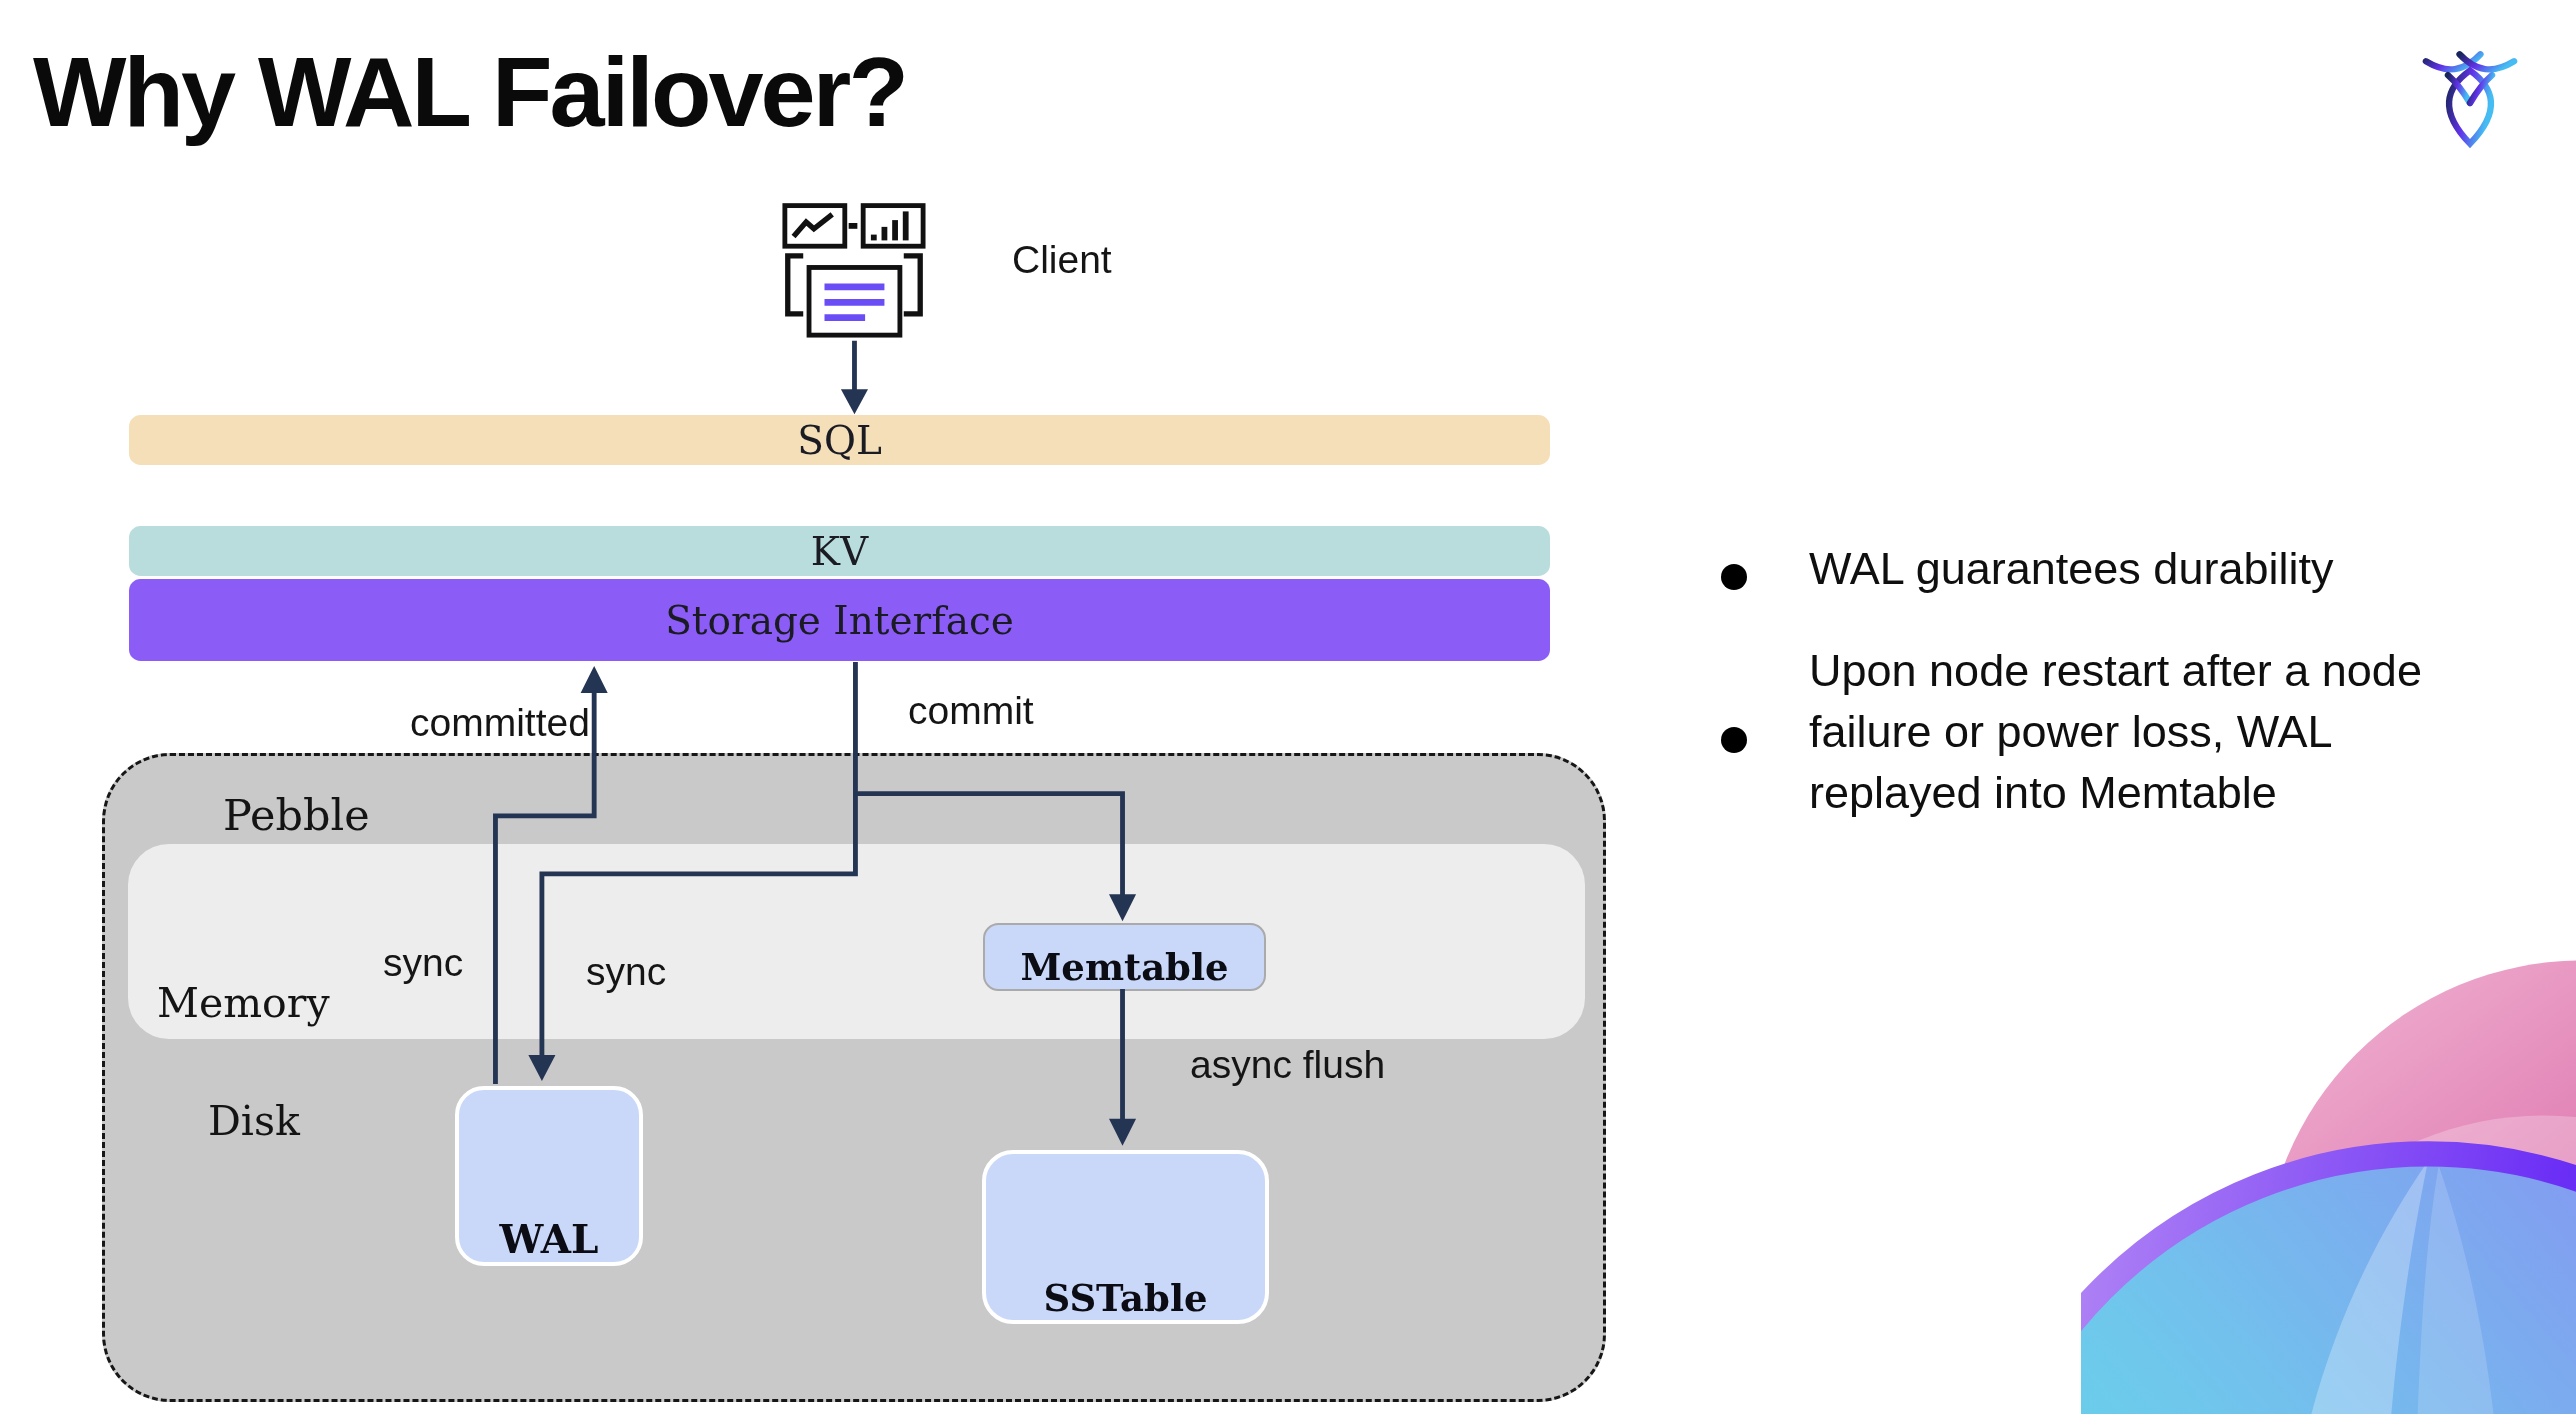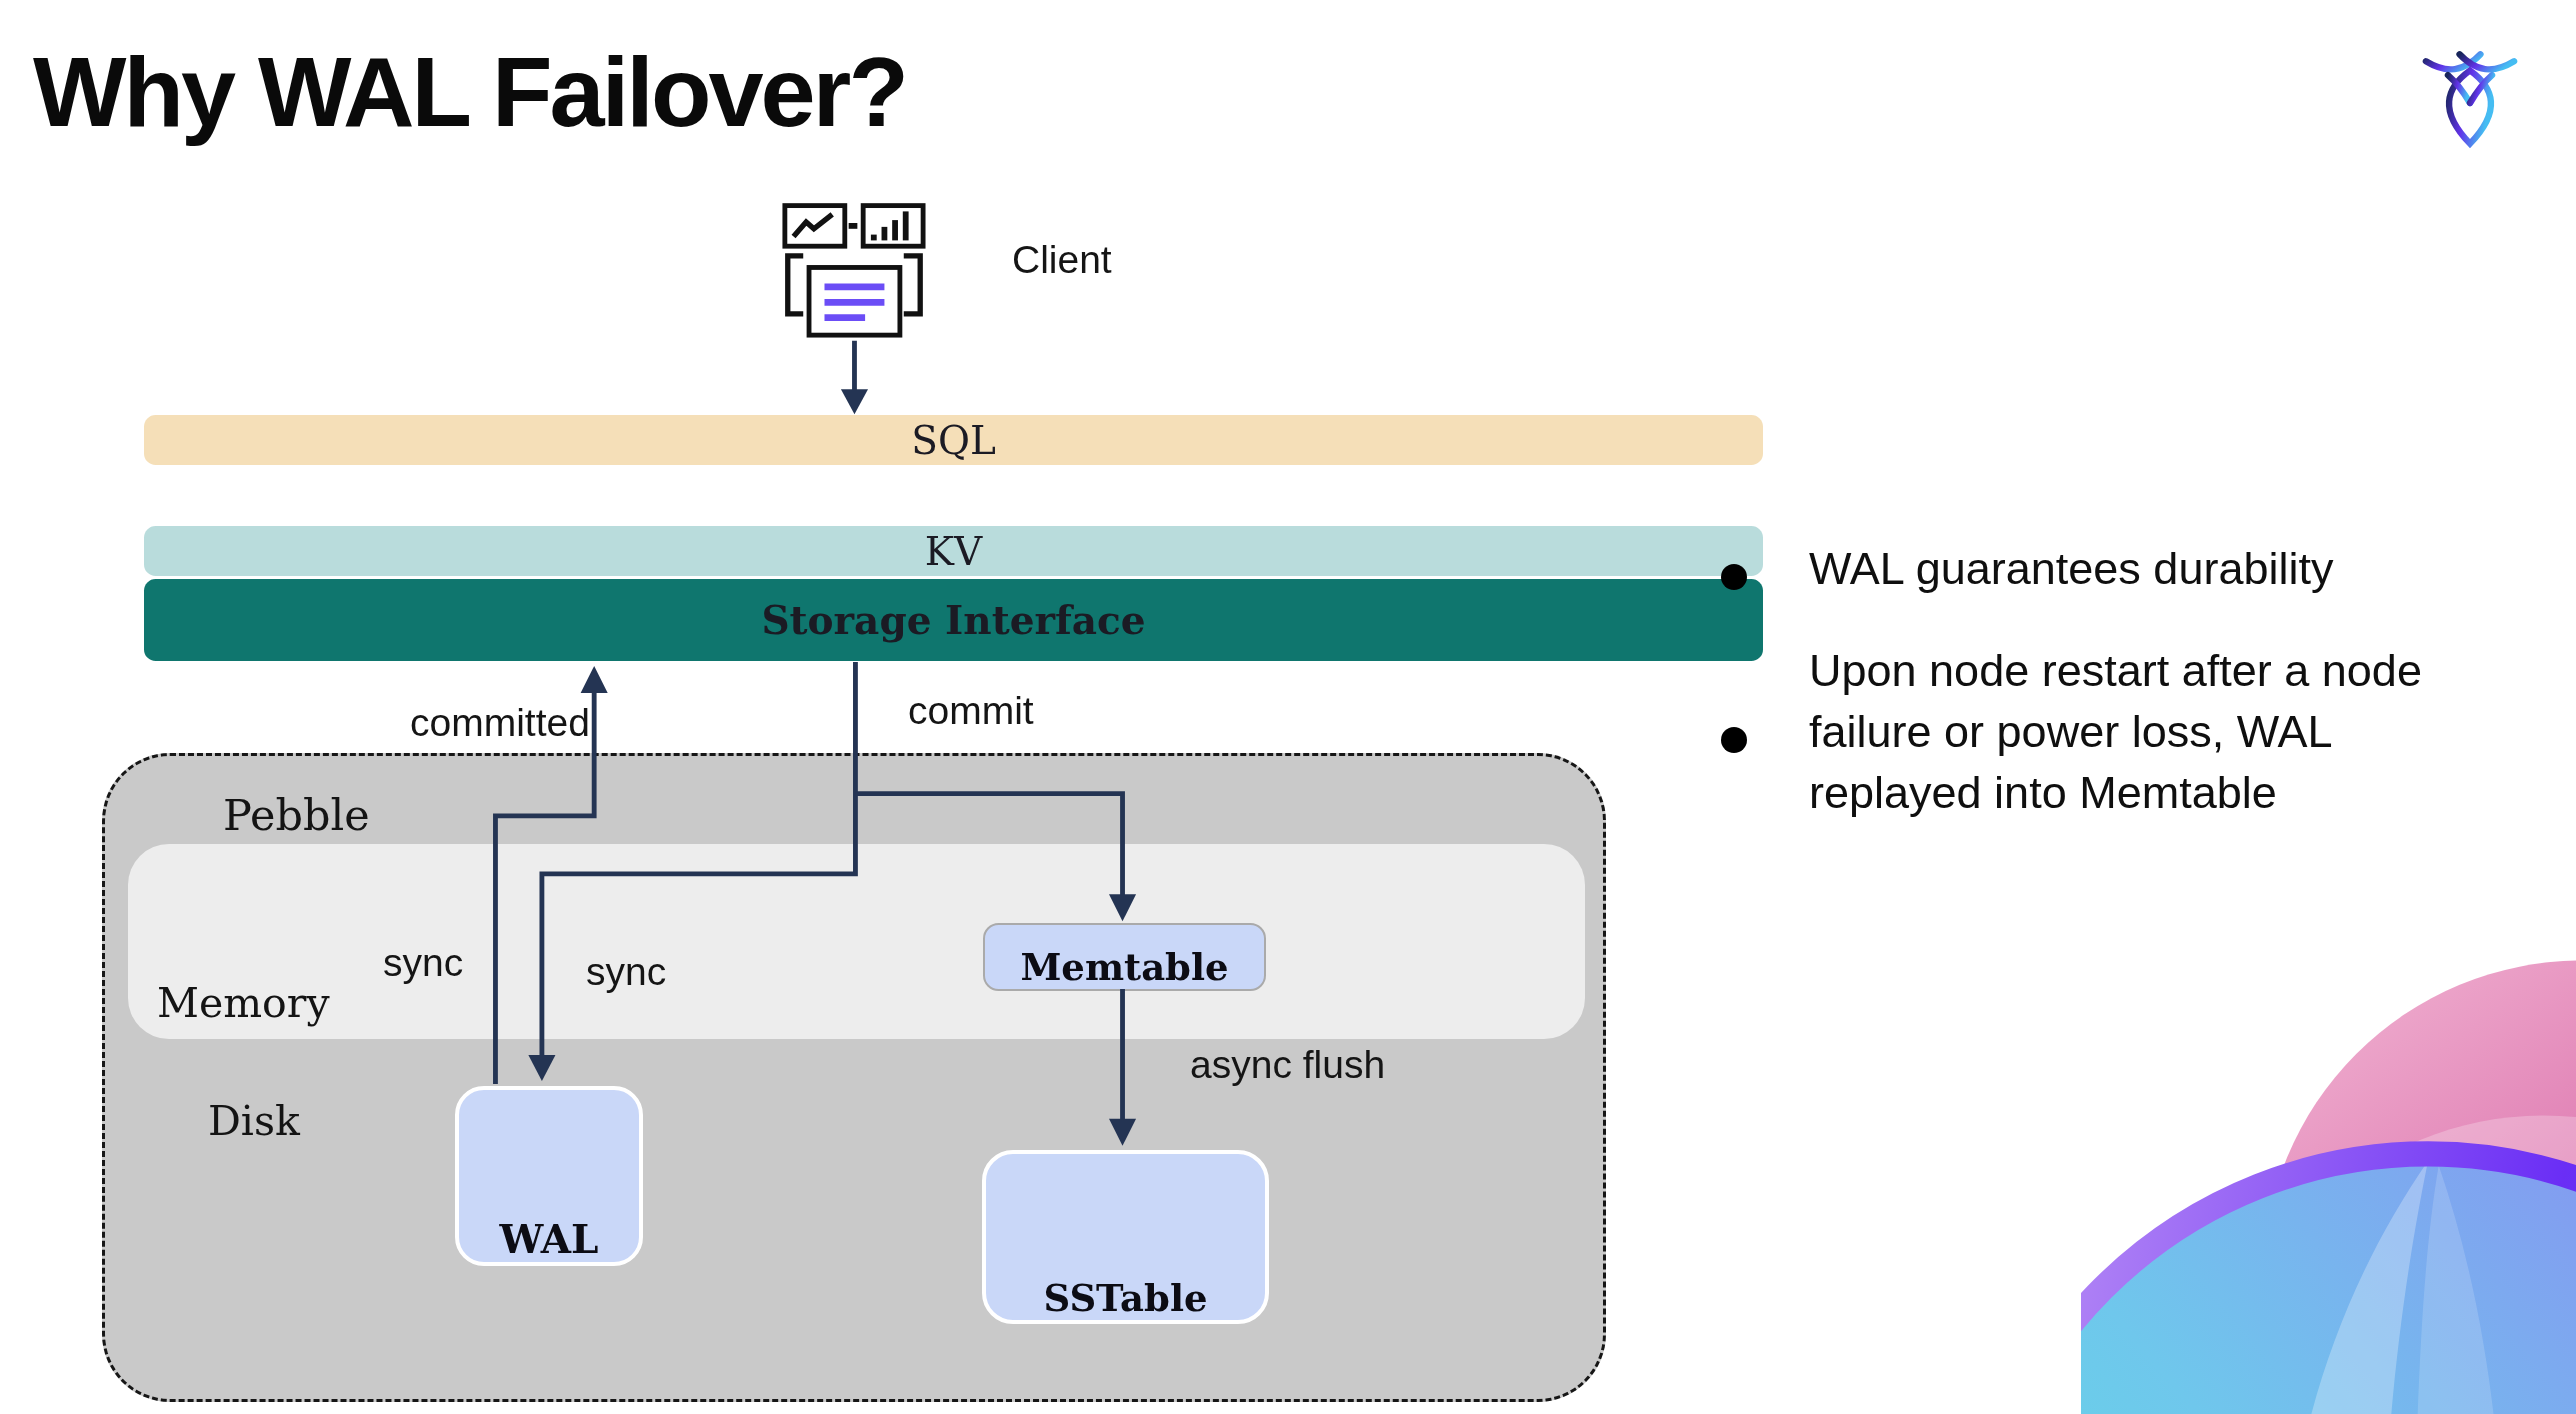--- a/index.html
+++ b/index.html
@@ -4,26 +4,26 @@
 <style>
   html,body{margin:0;padding:0;background:#ffffff;}
   .slide{position:relative;width:2576px;height:1415px;background:#ffffff;overflow:hidden;
          font-family:"Liberation Sans",sans-serif;color:#111;padding-left:46px;}
 
   
   .title{position:absolute;left:33px;top:21px;font-size:99px;line-height:141px;font-weight:800;
          letter-spacing:-2.9px;color:#0a0a0a;font-family:"Liberation Sans",sans-serif;}
 
   
-  .layer{position:absolute;left:144px;width:1619px;border-radius:11.6px;display:flex;
+  .layer{position:absolute;left:129px;width:1421px;border-radius:11.6px;display:flex;
          align-items:center;justify-content:center;
          font-family:"DejaVu Serif","Liberation Serif",serif;font-size:39px;color:#1b1b24;}
   .layer-sql{top:415px;height:50px;background:#f5dfb8;}
   .layer-kv{top:506px;height:50px;background:#b9dcdc;margin-top:20px;}
-  .layer-storage{top:579px;height:82px;background:#0f766e;font-weight:bold;}
+  .layer-storage{top:579px;height:82px;background:#8b5cf6;}
 
   
   .pebble{position:absolute;left:102px;top:753px;width:1498px;height:643px;background:#c9c9c9;
           border:3.9px dashed #161616;border-radius:68px;}
   .memory-band{position:absolute;left:128px;top:844px;width:1457px;height:195px;background:#ededed;
                border-radius:41px;}
   .zone-label{position:absolute;font-family:"DejaVu Serif","Liberation Serif",serif;color:#141414;}
   .lbl-pebble{left:223px;top:790px;font-size:43px;}
   .lbl-memory{left:157px;top:979px;font-size:41px;}
   .lbl-disk{left:208px;top:1097px;font-size:41px;}

